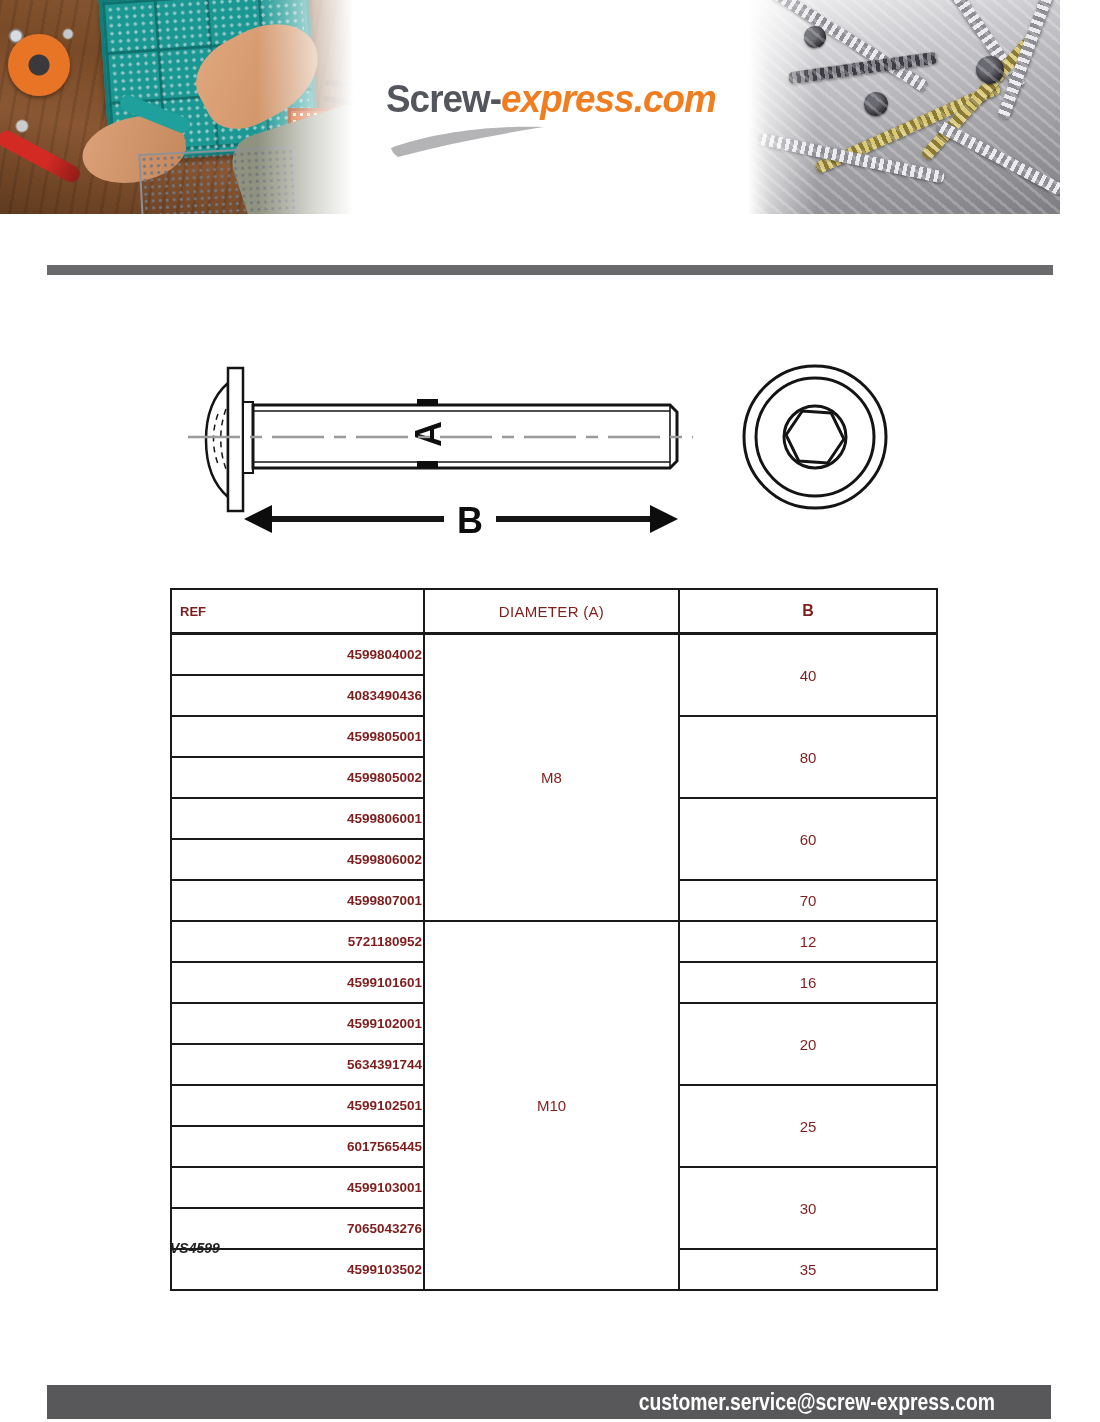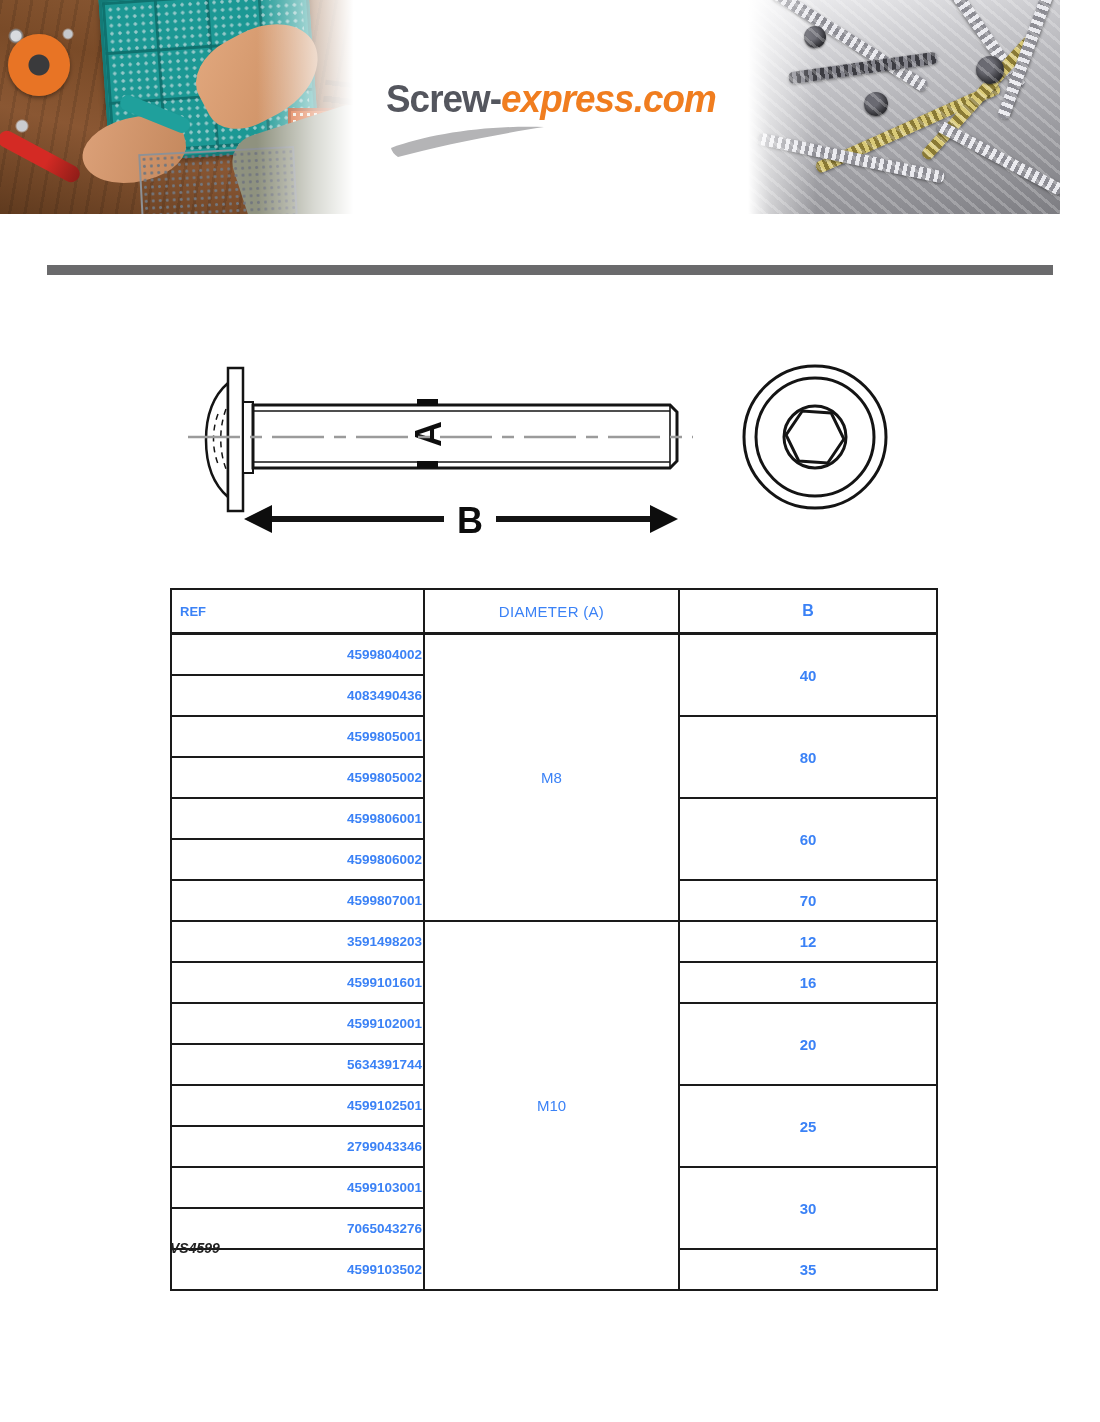--- a/index.html
+++ b/index.html
@@ -93,30 +93,30 @@
 
   
   .drawing{position:absolute;left:180px;top:352px;}
   .drawing .ln{stroke:#141414;fill:none;}
   .drawing .fill-w{fill:#fff;stroke:#141414;}
   .drawing text{font-family:"Liberation Sans",sans-serif;font-weight:bold;
     font-size:36px;fill:#0d0d0d;}
 
   
   .spec-table{position:absolute;left:170px;top:588px;border-collapse:collapse;
-    table-layout:fixed;color:#3b82f6;}
+    table-layout:fixed;color:#7f1d1d;}
   .spec-table th,.spec-table td{border:2px solid #1a1a1a;background:#fff;overflow:hidden;}
   .spec-table th{height:40px;border-bottom-width:3px;}
   .spec-table td{height:37px;}
   .th-ref{text-align:left;padding-left:8px;font-size:13px;font-weight:bold;}
   .th-dia{text-align:center;font-size:15px;font-weight:normal;letter-spacing:.3px;}
   .th-b{text-align:center;font-size:16px;font-weight:bold;}
   .ref-cell{text-align:right;padding-left:8px;font-size:13.5px;font-weight:bold;}
   .dia-cell{text-align:center;font-size:15px;font-weight:normal;}
-  .b-cell{text-align:center;font-size:15px;font-weight:bold;border-top-width:4px;}
+  .b-cell{text-align:center;font-size:15px;font-weight:normal;border-top-width:4px;}
   .seg-top{border-top-width:3px;}
 
   .doc-code{position:absolute;left:170px;top:1240px;font-size:14px;
     font-weight:bold;font-style:italic;color:#222;}
 </style>
 </head>
 <body>
 
 <div class="page">
 
@@ -230,52 +230,55 @@
           <td class="b-cell" rowspan="2">60</td>
         </tr>
         <tr>
           <td class="ref-cell">4599806002</td>
         </tr>
         <tr>
           <td class="ref-cell">4599807001</td>
           <td class="b-cell" rowspan="1">70</td>
         </tr>
         <tr>
-          <td class="ref-cell seg-top">3591498203</td>
+          <td class="ref-cell seg-top">5721180952</td>
           <td class="dia-cell seg-top" rowspan="9">M10</td>
           <td class="b-cell" rowspan="1">12</td>
         </tr>
         <tr>
           <td class="ref-cell">4599101601</td>
           <td class="b-cell" rowspan="1">16</td>
         </tr>
         <tr>
           <td class="ref-cell">4599102001</td>
           <td class="b-cell" rowspan="2">20</td>
         </tr>
         <tr>
           <td class="ref-cell">5634391744</td>
         </tr>
         <tr>
           <td class="ref-cell">4599102501</td>
           <td class="b-cell" rowspan="2">25</td>
         </tr>
         <tr>
-          <td class="ref-cell">2799043346</td>
+          <td class="ref-cell">6017565445</td>
         </tr>
         <tr>
           <td class="ref-cell">4599103001</td>
           <td class="b-cell" rowspan="2">30</td>
         </tr>
         <tr>
           <td class="ref-cell">7065043276</td>
         </tr>
         <tr>
           <td class="ref-cell">4599103502</td>
           <td class="b-cell" rowspan="1">35</td>
         </tr>
       </tbody>
   </table>
 
   <div class="doc-code">VS4599</div>
 
+  <div class="footer-bar">
+    <span class="txt">customer.service@screw-express.com</span>
+  </div>
 
 </div>
 
 </body></html>

